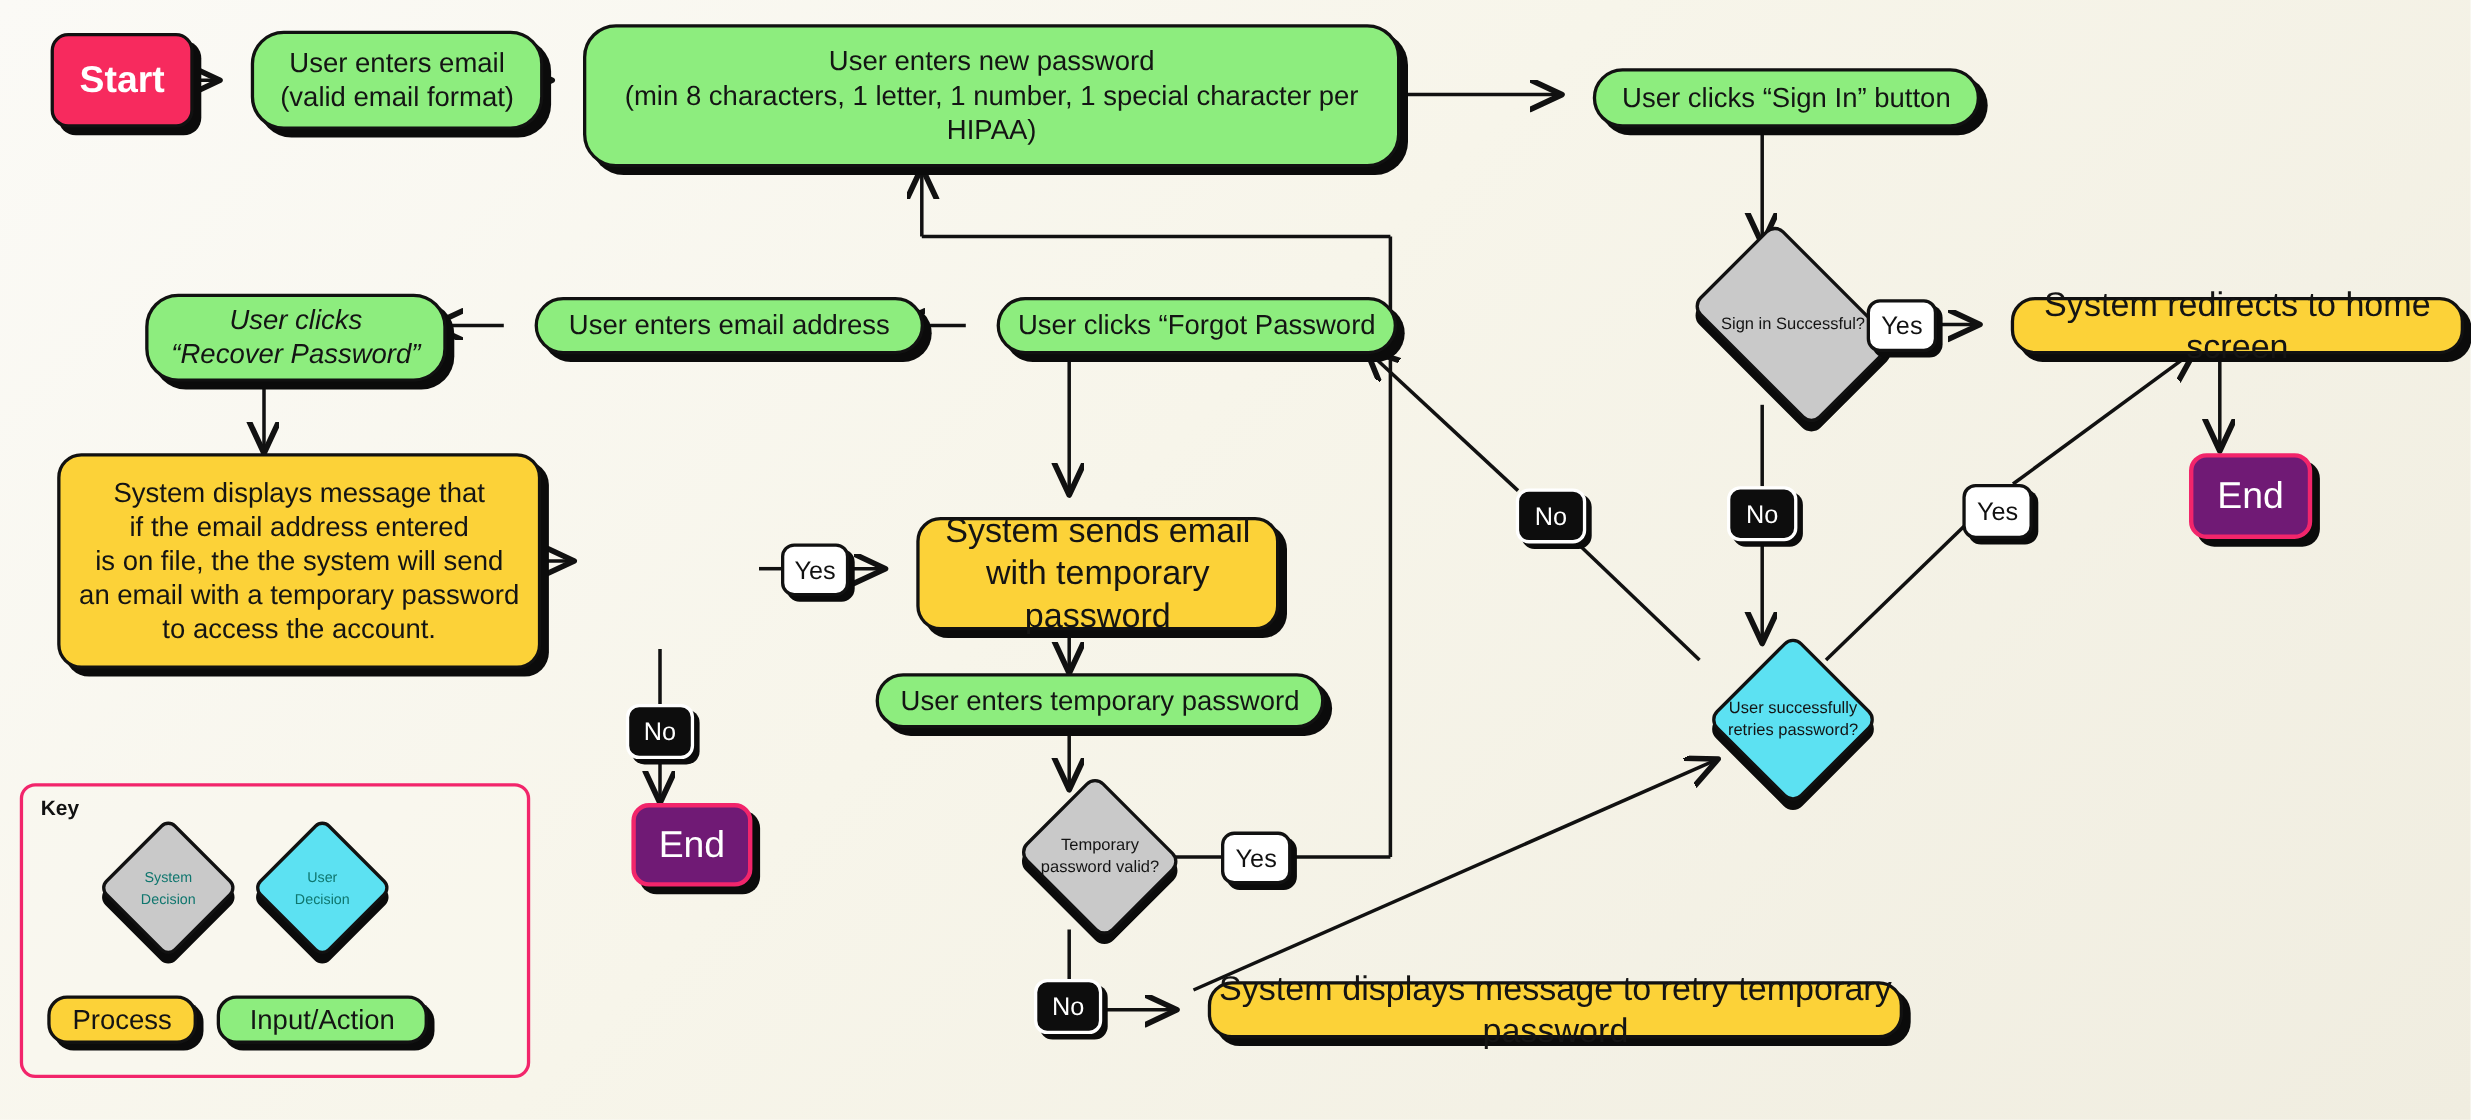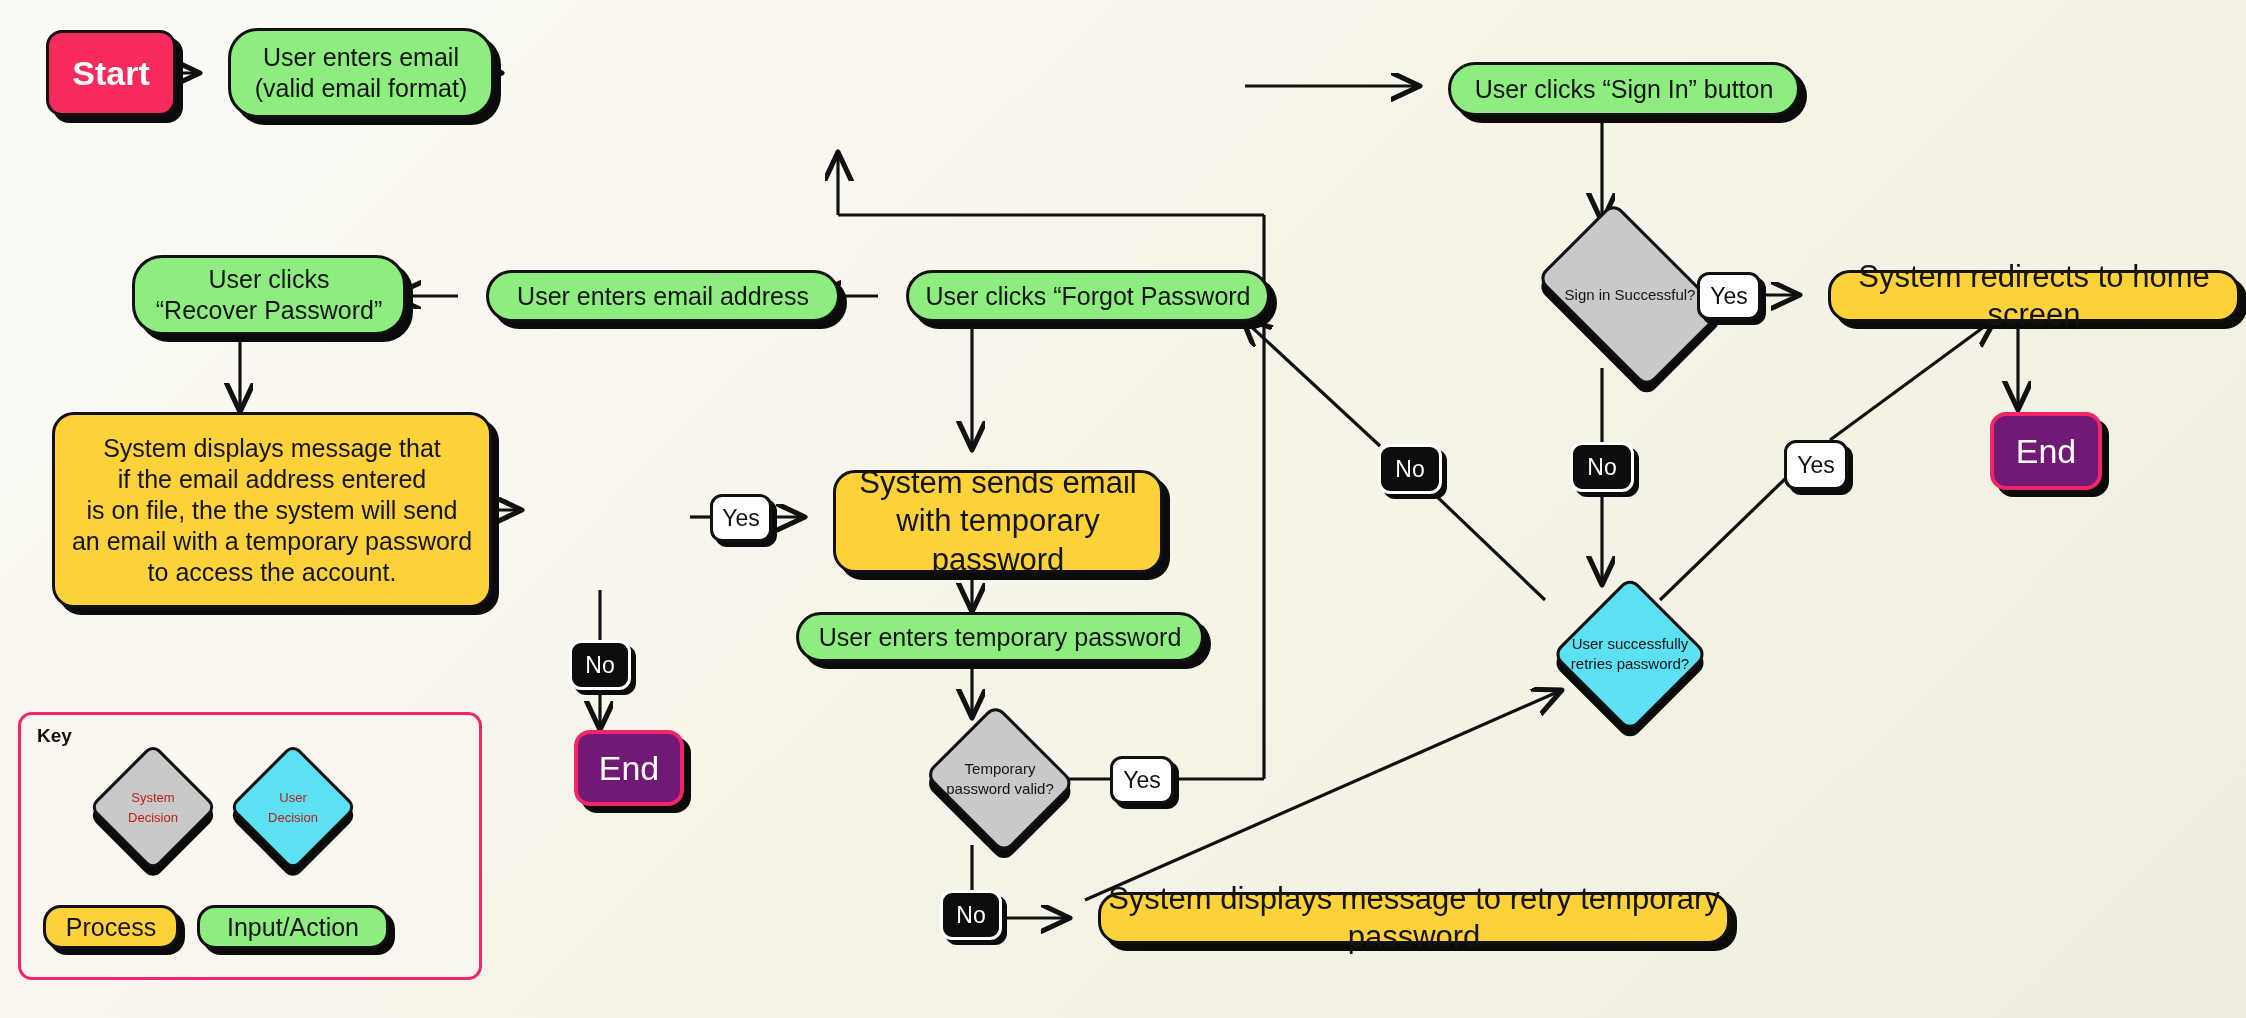--- a/index.html
+++ b/index.html
@@ -171,21 +171,21 @@
   .key-dia .dia-label {
     position: absolute;
     left: 50%;
     top: 50%;
     transform: translate(-50%, -50%);
     width: 100%;
     text-align: center;
     font-size: 13px;
     line-height: 1.5;
     white-space: pre-line;
-    color: #b91c1c;
+    color: #0f766e;
   }
   .key-pill {
     position: absolute;
     box-sizing: border-box;
     display: flex;
     align-items: center;
     justify-content: center;
     border: 3px solid #111111;
     border-radius: 18px;
     box-shadow: 6px 6px 0 0 #0b0b0b;
@@ -271,20 +271,24 @@
 
   <div class="node terminator" style="left:18px; top:30px; width:130px; height:86px;">
     <span>Start</span>
   </div>
 
   <div class="node action" style="left:200px; top:28px; width:266px; height:90px;">
     <span>User enters  email
 (valid email format)</span>
   </div>
 
+  <div class="node action" style="left:502px; top:22px; width:743px; height:130px;">
+    <span>User enters new password
+(min 8 characters, 1 letter, 1 number, 1 special character per HIPAA)</span>
+  </div>
 
   <div class="node action" style="left:1420px; top:62px; width:352px; height:54px;">
     <span>User clicks “Sign In” button</span>
   </div>
 
   <div class="node decision system" style="left:1496px; top:222px; width:212px; height:146px;">
     <div class="dia-shape"></div>
     <div class="dia-label">Sign in Successful?</div>
   </div>
 
@@ -319,21 +323,21 @@
   </div>
 
   <div class="node action" style="left:878px; top:270px; width:364px; height:52px;justify-content:center;">
     <span>User clicks “Forgot Password</span>
   </div>
 
   <div class="node action" style="left:458px; top:270px; width:354px; height:52px;">
     <span>User enters email address</span>
   </div>
 
-  <div class="node action" style="left:104px; top:255px; width:274px; height:80px;">
+  <div class="node action" style="left:104px; top:267px; width:274px; height:80px;font-style:italic;">
     <span>User clicks
 “Recover Password”</span>
   </div>
 
   <div class="node process" style="left:24px; top:412px; width:440px; height:196px; font-size:25px;">
     <span>System displays message that
 if the email address entered
 is on file, the the system will send
 an email with a temporary password
 to access the account.</span>

